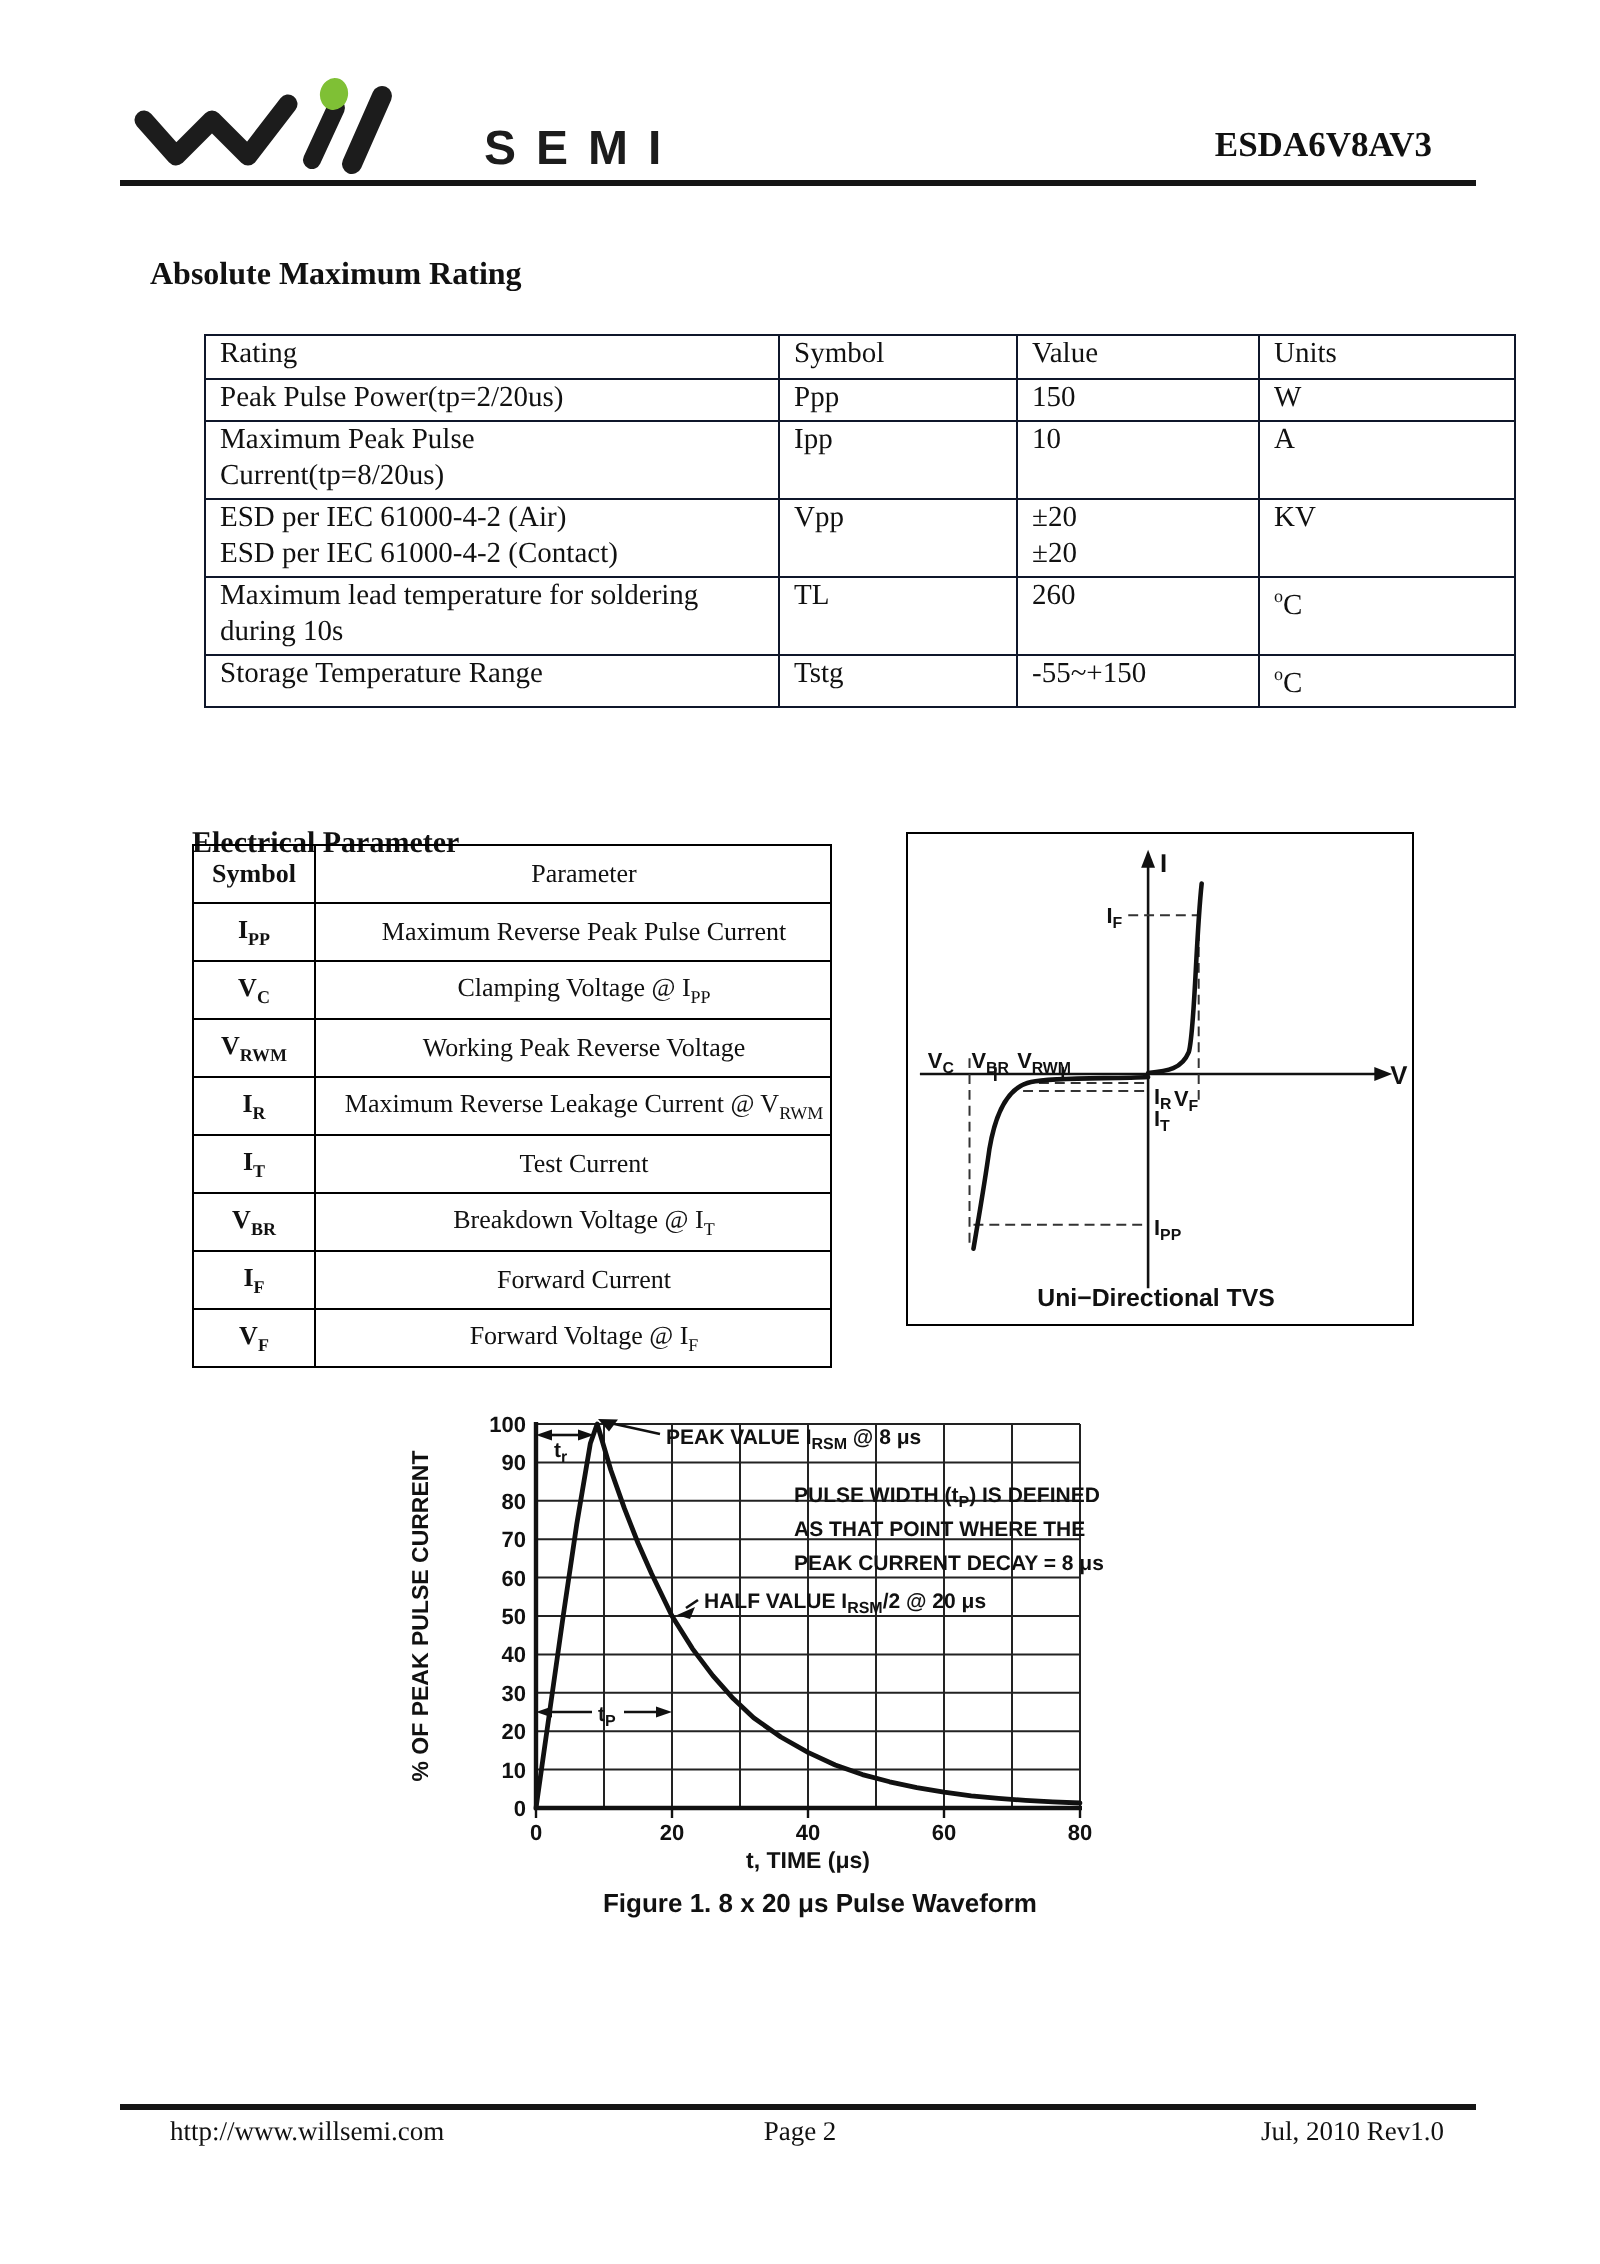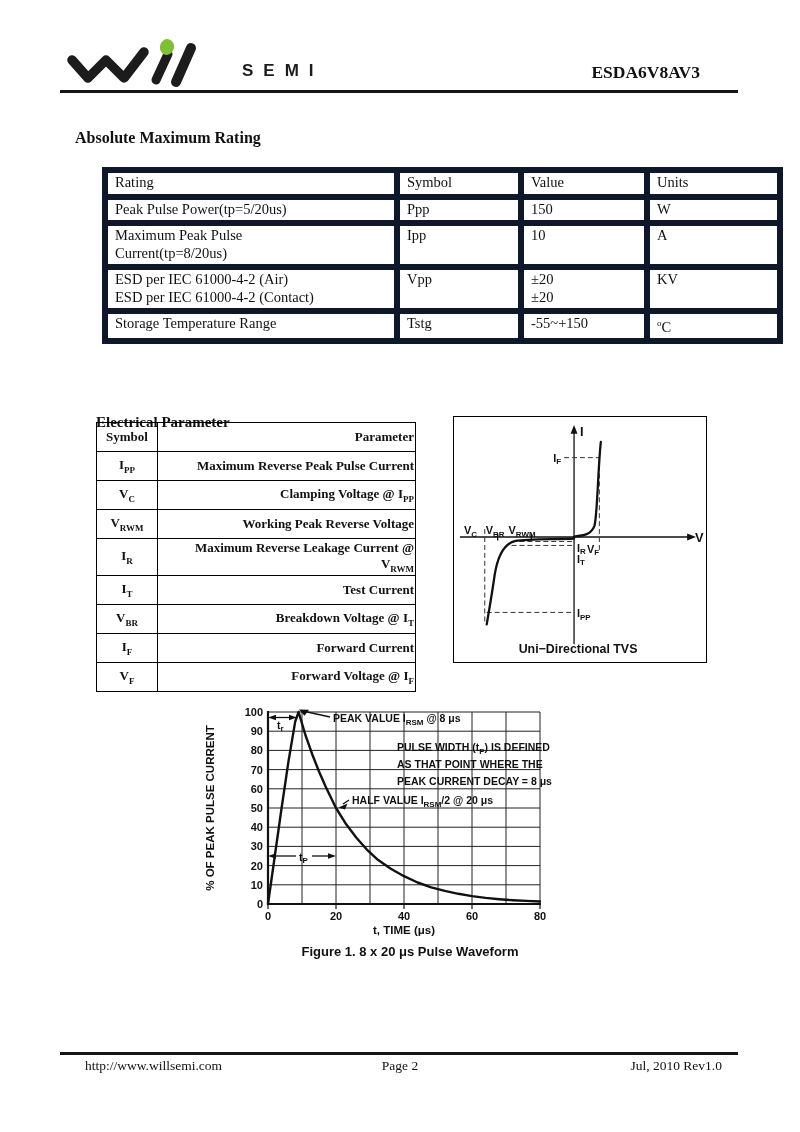--- a/index.html
+++ b/index.html
@@ -1,36 +1,36 @@
 <!DOCTYPE html>
 <html><head>
 <meta charset="utf-8">
 <style>
   html,body{margin:0;padding:0;}
   body{width:800px;height:1132px;background:#fff;position:relative;overflow:hidden;
        font-family:"Liberation Serif",serif;color:#111;}
   .abs{position:absolute;}
   
-  .brand{font-family:"Liberation Sans",sans-serif;font-weight:bold;font-size:17px;
+  .brand{font-family:"Liberation Sans",sans-serif;font-weight:bold;font-size:24px;
          letter-spacing:10px;color:#1c1c1c;}
   .part{font-family:"Liberation Serif",serif;font-weight:bold;font-size:17.5px;text-align:right;}
   .rule{background:#151515;height:2.5px;}
   
   .h1{font-weight:bold;font-size:16px;}
   .h2{font-weight:bold;font-size:15px;margin-top:18px;}
   
   table{border-collapse:collapse;}
   .amr{font-size:14.5px;line-height:17.5px;}
-  .amr td,.amr th{border:6px solid #0f172a;padding:1px 7px 2px 7px;vertical-align:top;
+  .amr td,.amr th{border:1px solid #0f172a;padding:1px 7px 2px 7px;vertical-align:top;
                   text-align:left;font-weight:normal;}
   
   .elec{font-size:13px;}
   .elec td,.elec th{border:1px solid #000;height:26px;vertical-align:middle;}
   .elec .symcol{text-align:center;font-weight:bold;width:58px;}
-  .elec .parcol{text-align:right;padding-left:12px;width:244px;font-weight:bold;}
+  .elec .parcol{text-align:center;padding-left:12px;width:244px;font-weight:normal;}
   .elec th{font-weight:bold;}
   sub{font-size:9px;}
   sup{font-size:9px;}
   
   .tvsbox{border:1.3px solid #000;background:#fff;}
   
   .svglbl{font-family:"Liberation Sans",sans-serif;font-weight:bold;font-size:11px;fill:#111;}
   .svgsub{font-family:"Liberation Sans",sans-serif;font-weight:bold;font-size:8px;fill:#111;}
   .svgaxis{font-family:"Liberation Sans",sans-serif;font-weight:bold;font-size:13px;fill:#111;}
   .grid{stroke:#222;stroke-width:1;}
@@ -50,35 +50,35 @@
 </head>
 <body>
 
 <svg class="abs" style="left:58px;top:38px;" width="150" height="55" viewBox="0 0 150 55">
   <polyline points="14,22 30,40 48,22 66,40 86,14" fill="none" stroke="#1c1c1c" stroke-width="9.5" stroke-linecap="round" stroke-linejoin="round"></polyline>
   <line x1="98" y1="42" x2="110" y2="16" stroke="#1c1c1c" stroke-width="9" stroke-linecap="round"></line>
   <line x1="118" y1="44" x2="133" y2="10" stroke="#1c1c1c" stroke-width="10" stroke-linecap="round"></line>
   <ellipse cx="109" cy="9" rx="7" ry="8" fill="#7fc035" transform="rotate(12 109 9)"></ellipse>
 </svg>
 <div class="abs brand" style="left:242px;top:61px;">SEMI</div>
-<div class="abs part" style="left:460px;top:62px;width:240px;">ESDA6V8AV3</div>
+<div class="abs part" style="left:476px;top:62px;width:240px;">ESDA6V8AV3</div>
 <div class="abs rule" style="left:60px;top:90px;width:678px;"></div>
 
 <div class="abs h1" style="left:75px;top:129px;">Absolute Maximum Rating</div>
 <table class="abs amr" style="left:102px;top:167px;">
   <tbody id="amr-body">
       <tr>
         <th style="width: 272px;">Rating</th>
         <th style="width: 104px;">Symbol</th>
         <th style="width: 106px;">Value</th>
         <th style="width: 113px;">Units</th>
       </tr>
       <tr>
         <td>
-          <div>Peak Pulse Power(tp=5/20us)</div>
+          <div>Peak Pulse Power(tp=2/20us)</div>
         </td>
         <td>Ppp</td>
         <td>
           <div>150</div>
         </td>
         <td>W</td>
       </tr>
       <tr>
         <td>
           <div>Maximum Peak Pulse</div>
@@ -94,20 +94,31 @@
         <td>
           <div>ESD per IEC 61000-4-2 (Air)</div>
           <div>ESD per IEC 61000-4-2 (Contact)</div>
         </td>
         <td>Vpp</td>
         <td>
           <div>±20</div>
           <div>±20</div>
         </td>
         <td>KV</td>
+      </tr>
+      <tr>
+        <td>
+          <div>Maximum lead temperature for soldering</div>
+          <div>during 10s</div>
+        </td>
+        <td>TL</td>
+        <td>
+          <div>260</div>
+        </td>
+        <td><sup>o</sup>C</td>
       </tr>
       <tr>
         <td>
           <div>Storage Temperature Range</div>
         </td>
         <td>Tstg</td>
         <td>
           <div>-55~+150</div>
         </td>
         <td><sup>o</sup>C</td>

